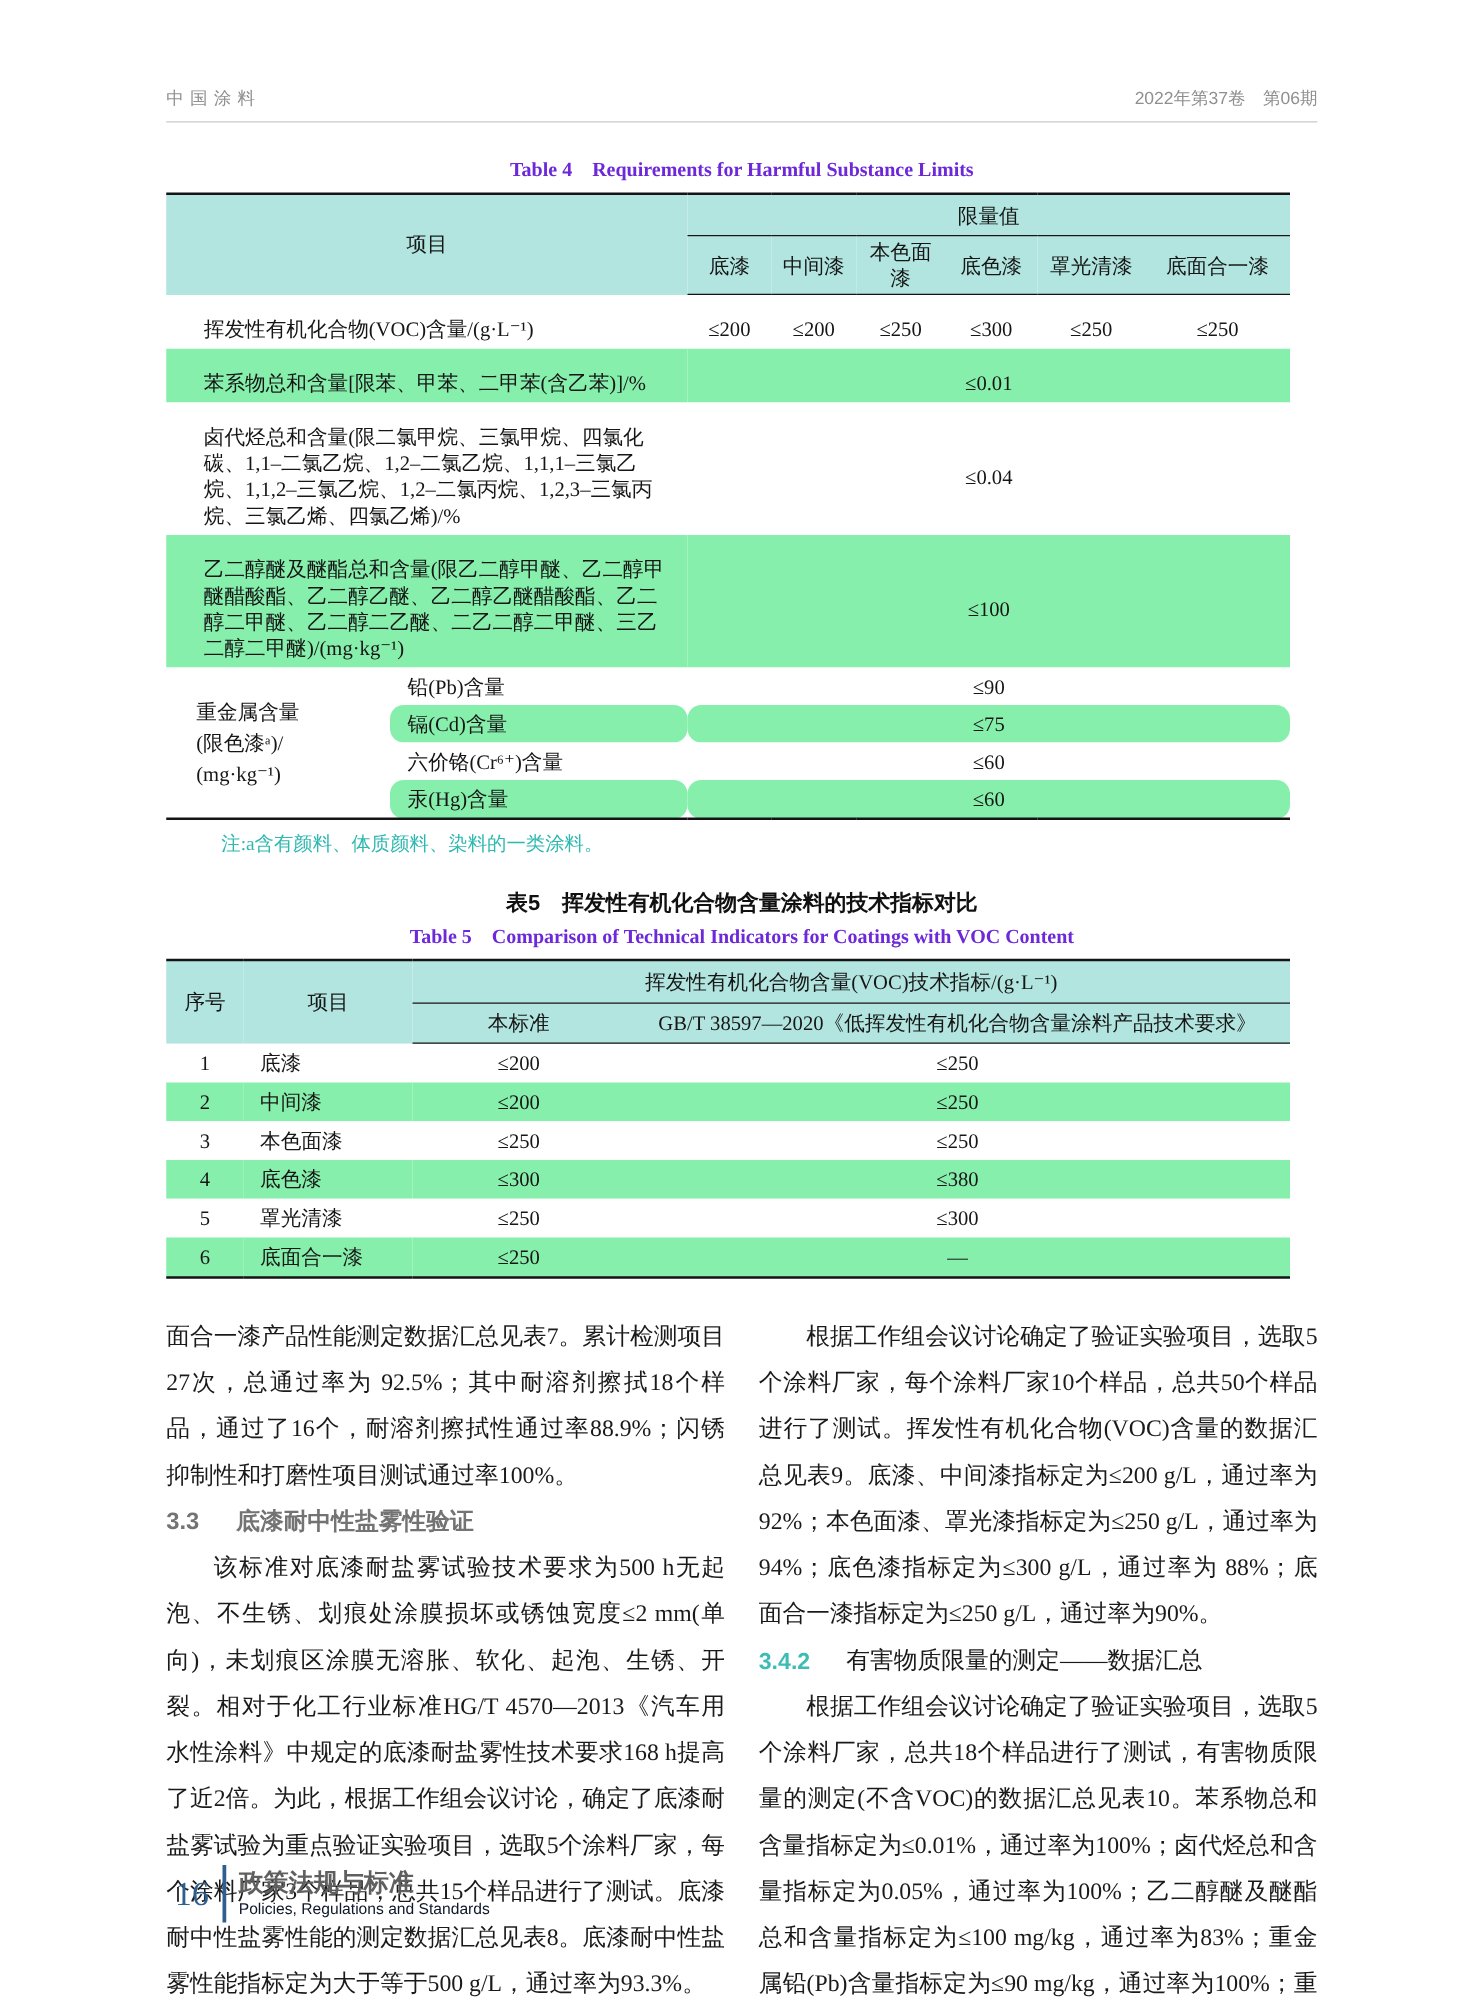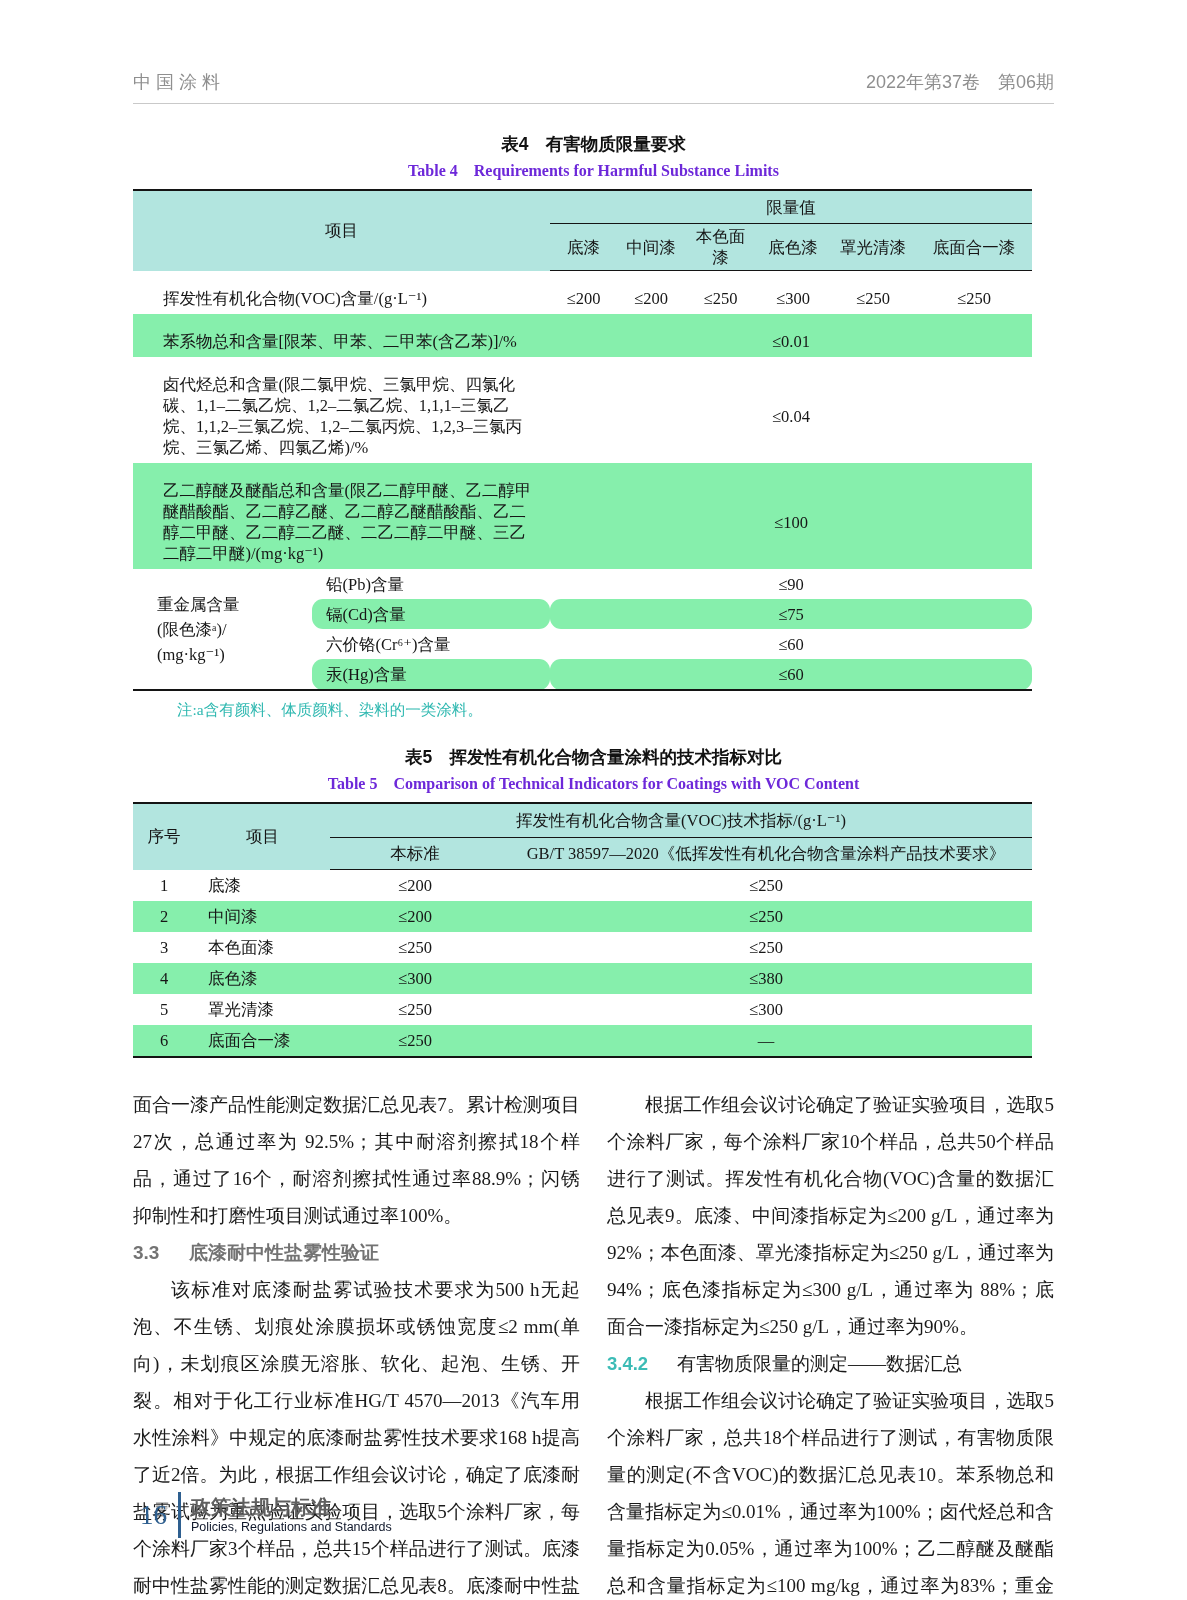--- a/index.html
+++ b/index.html
@@ -8,21 +8,21 @@
     background:#ffffff;color:#1c1c1c;
     font-family:"Liberation Serif","DejaVu Serif",serif;
   }
   .content{padding:70px 133px 0 133px;}
 
   
   .page-head{
     display:flex;justify-content:space-between;align-items:flex-start;
     padding-bottom:9px;border-bottom:1px solid #c9c9c9;
     color:#8f8f8f;font-family:"Liberation Sans","DejaVu Sans",sans-serif;
-    font-size:18px;
+    font-size:14px;
   }
   .journal{letter-spacing:5px;}
 
   
   .tcap{text-align:center;}
   .tcap.first{margin-top:28px;}
   .tcap.second{margin-top:24px;}
   .tcap-zh{font-size:17.5px;font-weight:bold;font-family:"Liberation Sans","DejaVu Sans",sans-serif;color:#111;}
   .tcap-en{font-size:16px;font-weight:bold;margin-top:5px;color:#6d28d9;}
 
@@ -82,21 +82,20 @@
 <body>
 
 <div class="content">
 
   <div class="page-head">
     <span class="journal">中国涂料</span>
     <span class="issue">2022年第37卷　第06期</span>
   </div>
 
   <div class="tcap first">
-    <div class="tcap-zh">表4　有害物质限量要求</div>
     <div class="tcap-en">Table 4　Requirements for Harmful Substance Limits</div>
   </div>
 
   <table id="t4">
     <colgroup>
       <col style="width:179px">
         <col style="width:238px">
       <col style="width:67px">
         <col style="width:68px">
         <col style="width:71px">

